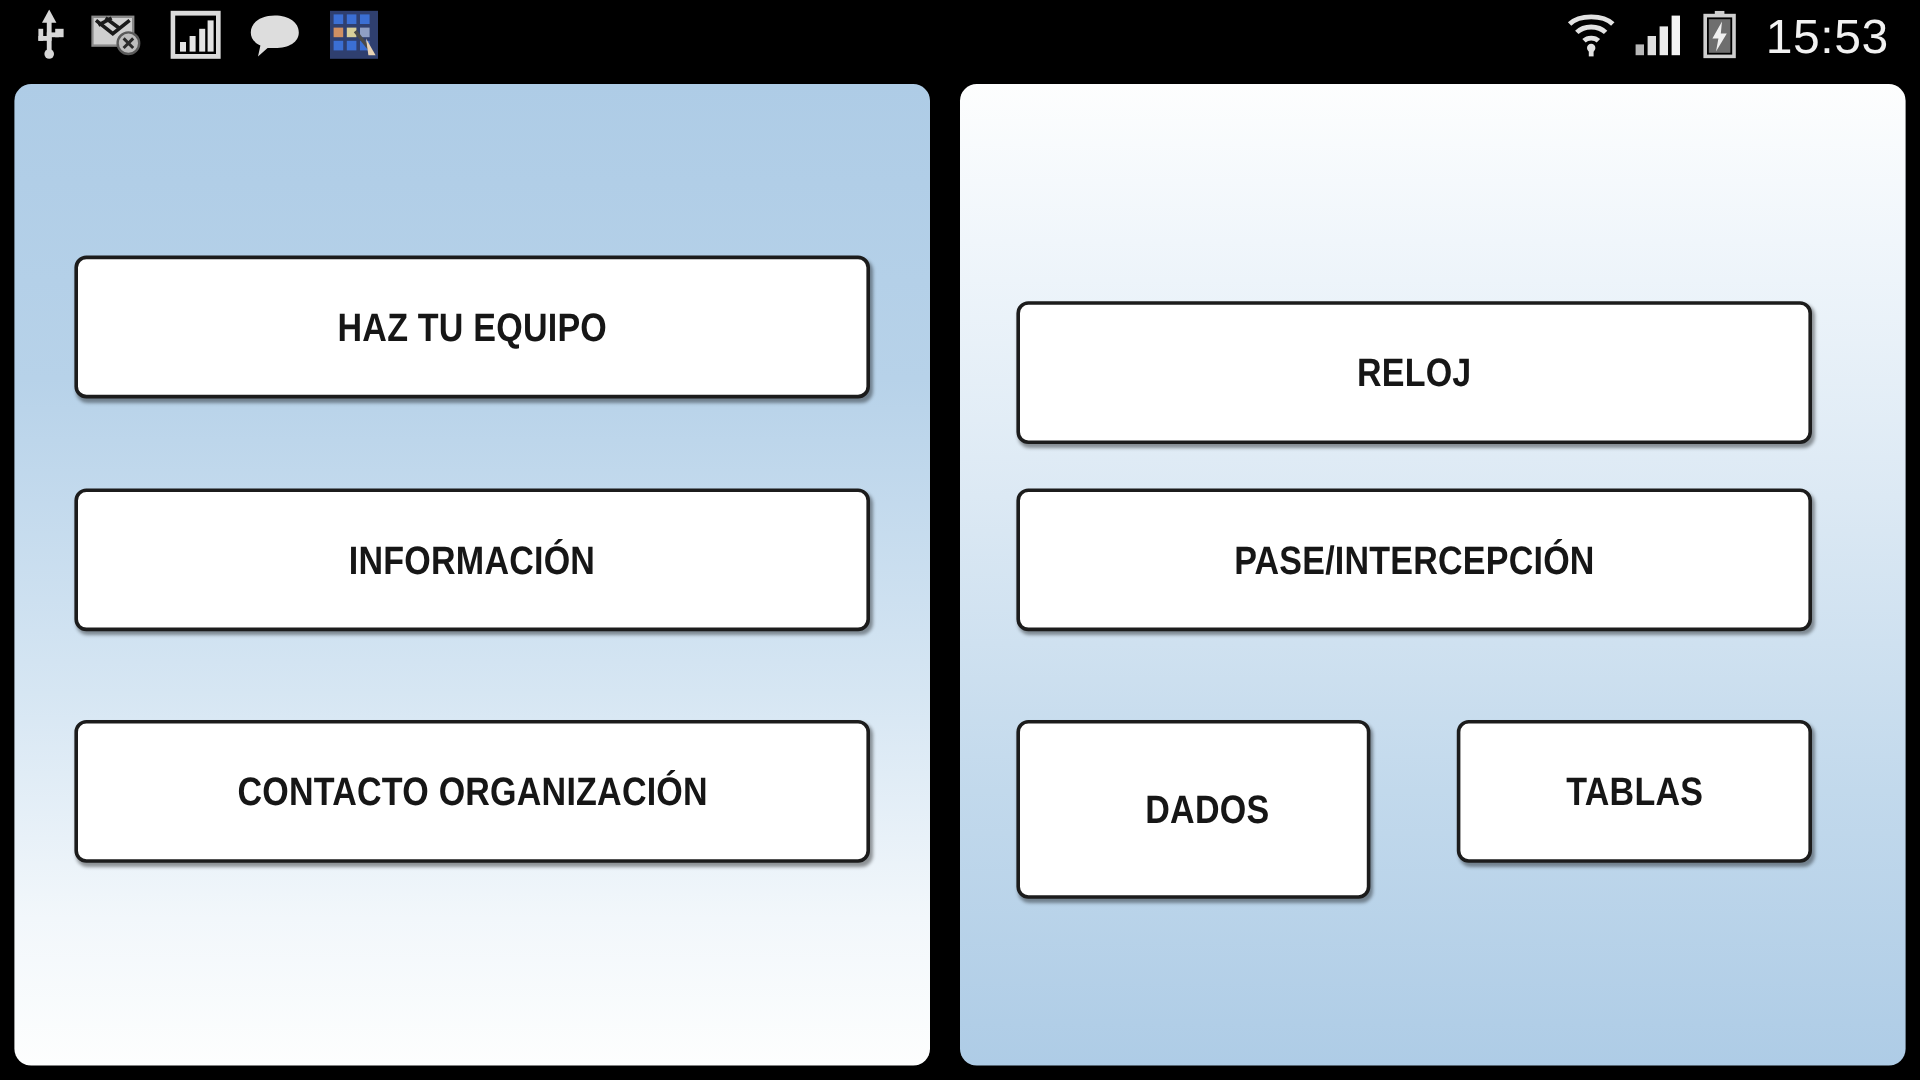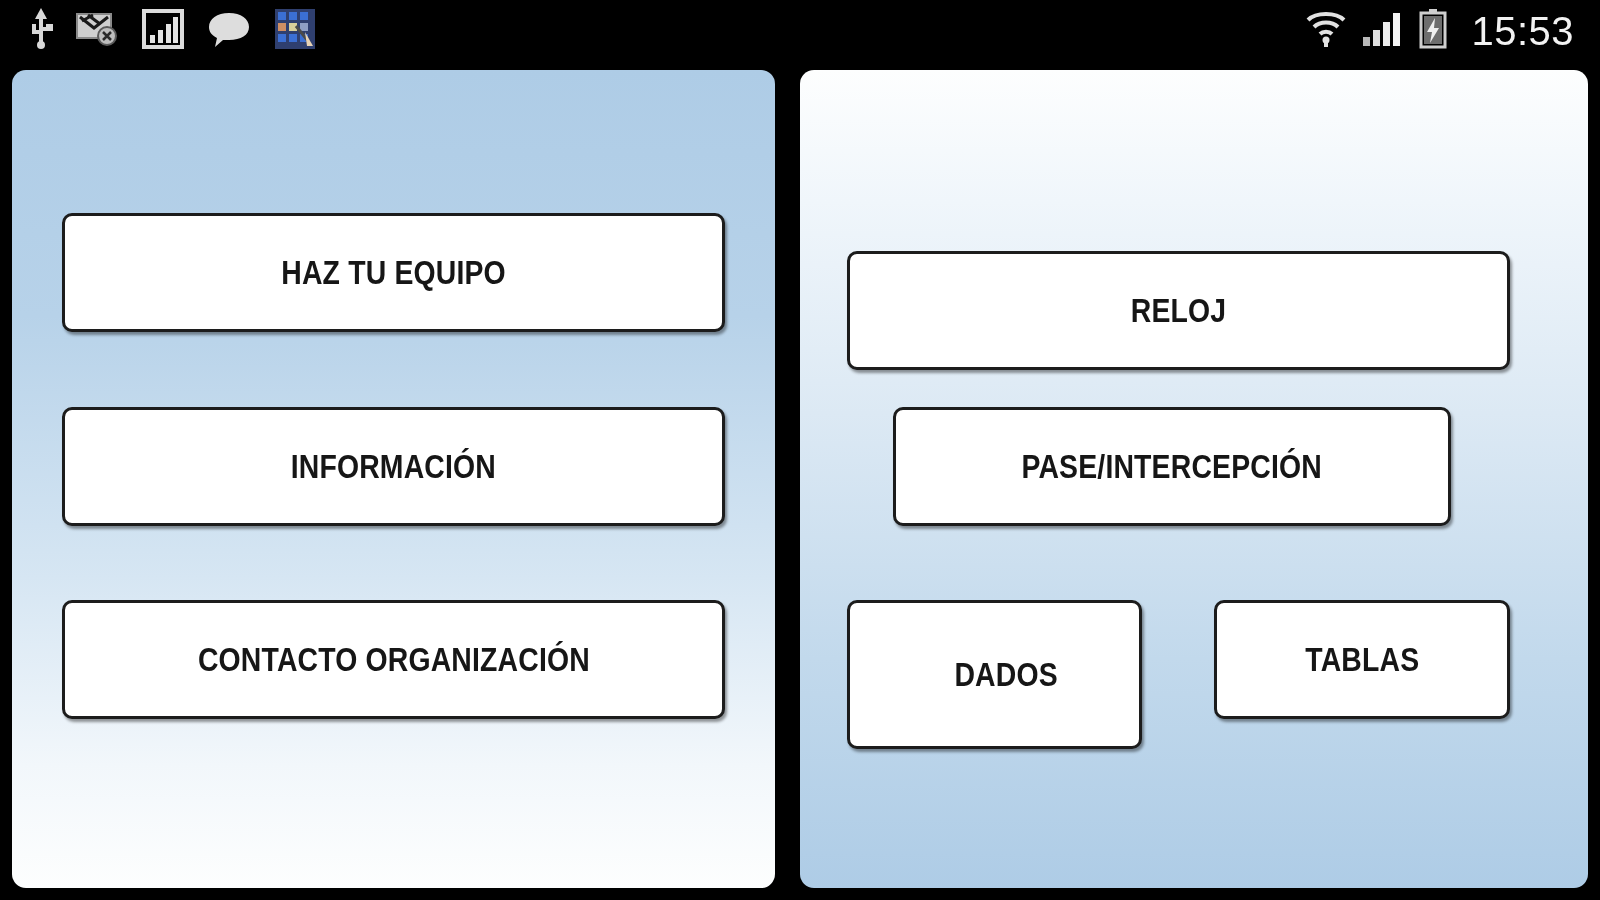--- a/index.html
+++ b/index.html
@@ -121,21 +121,21 @@
     font-family: "Liberation Sans", sans-serif;
   }
 
   
   #btn-haz-tu-equipo  { left: 50px; top: 143px; width: 663px; height: 119px; }
   #btn-informacion    { left: 50px; top: 337px; width: 663px; height: 119px; }
   #btn-contacto       { left: 50px; top: 530px; width: 663px; height: 119px; }
 
   
   #btn-reloj          { left: 47px; top: 143px; width: 663px; height: 119px; margin-top: 38px; }
-  #btn-pase           { left: 47px; top: 337px; width: 558px; height: 119px; margin-left: 46px; }
+  #btn-pase           { left: 47px; top: 337px; width: 663px; height: 119px; }
   #btn-dados          { left: 47px; top: 530px; width: 295px; height: 149px; padding-left: 24px; }
   #btn-tablas         { left: 414px; top: 530px; width: 296px; height: 119px; }
 </style>
 </head>
 <body>
 
 <div id="screen">
 
   <div id="status-bar">
 

